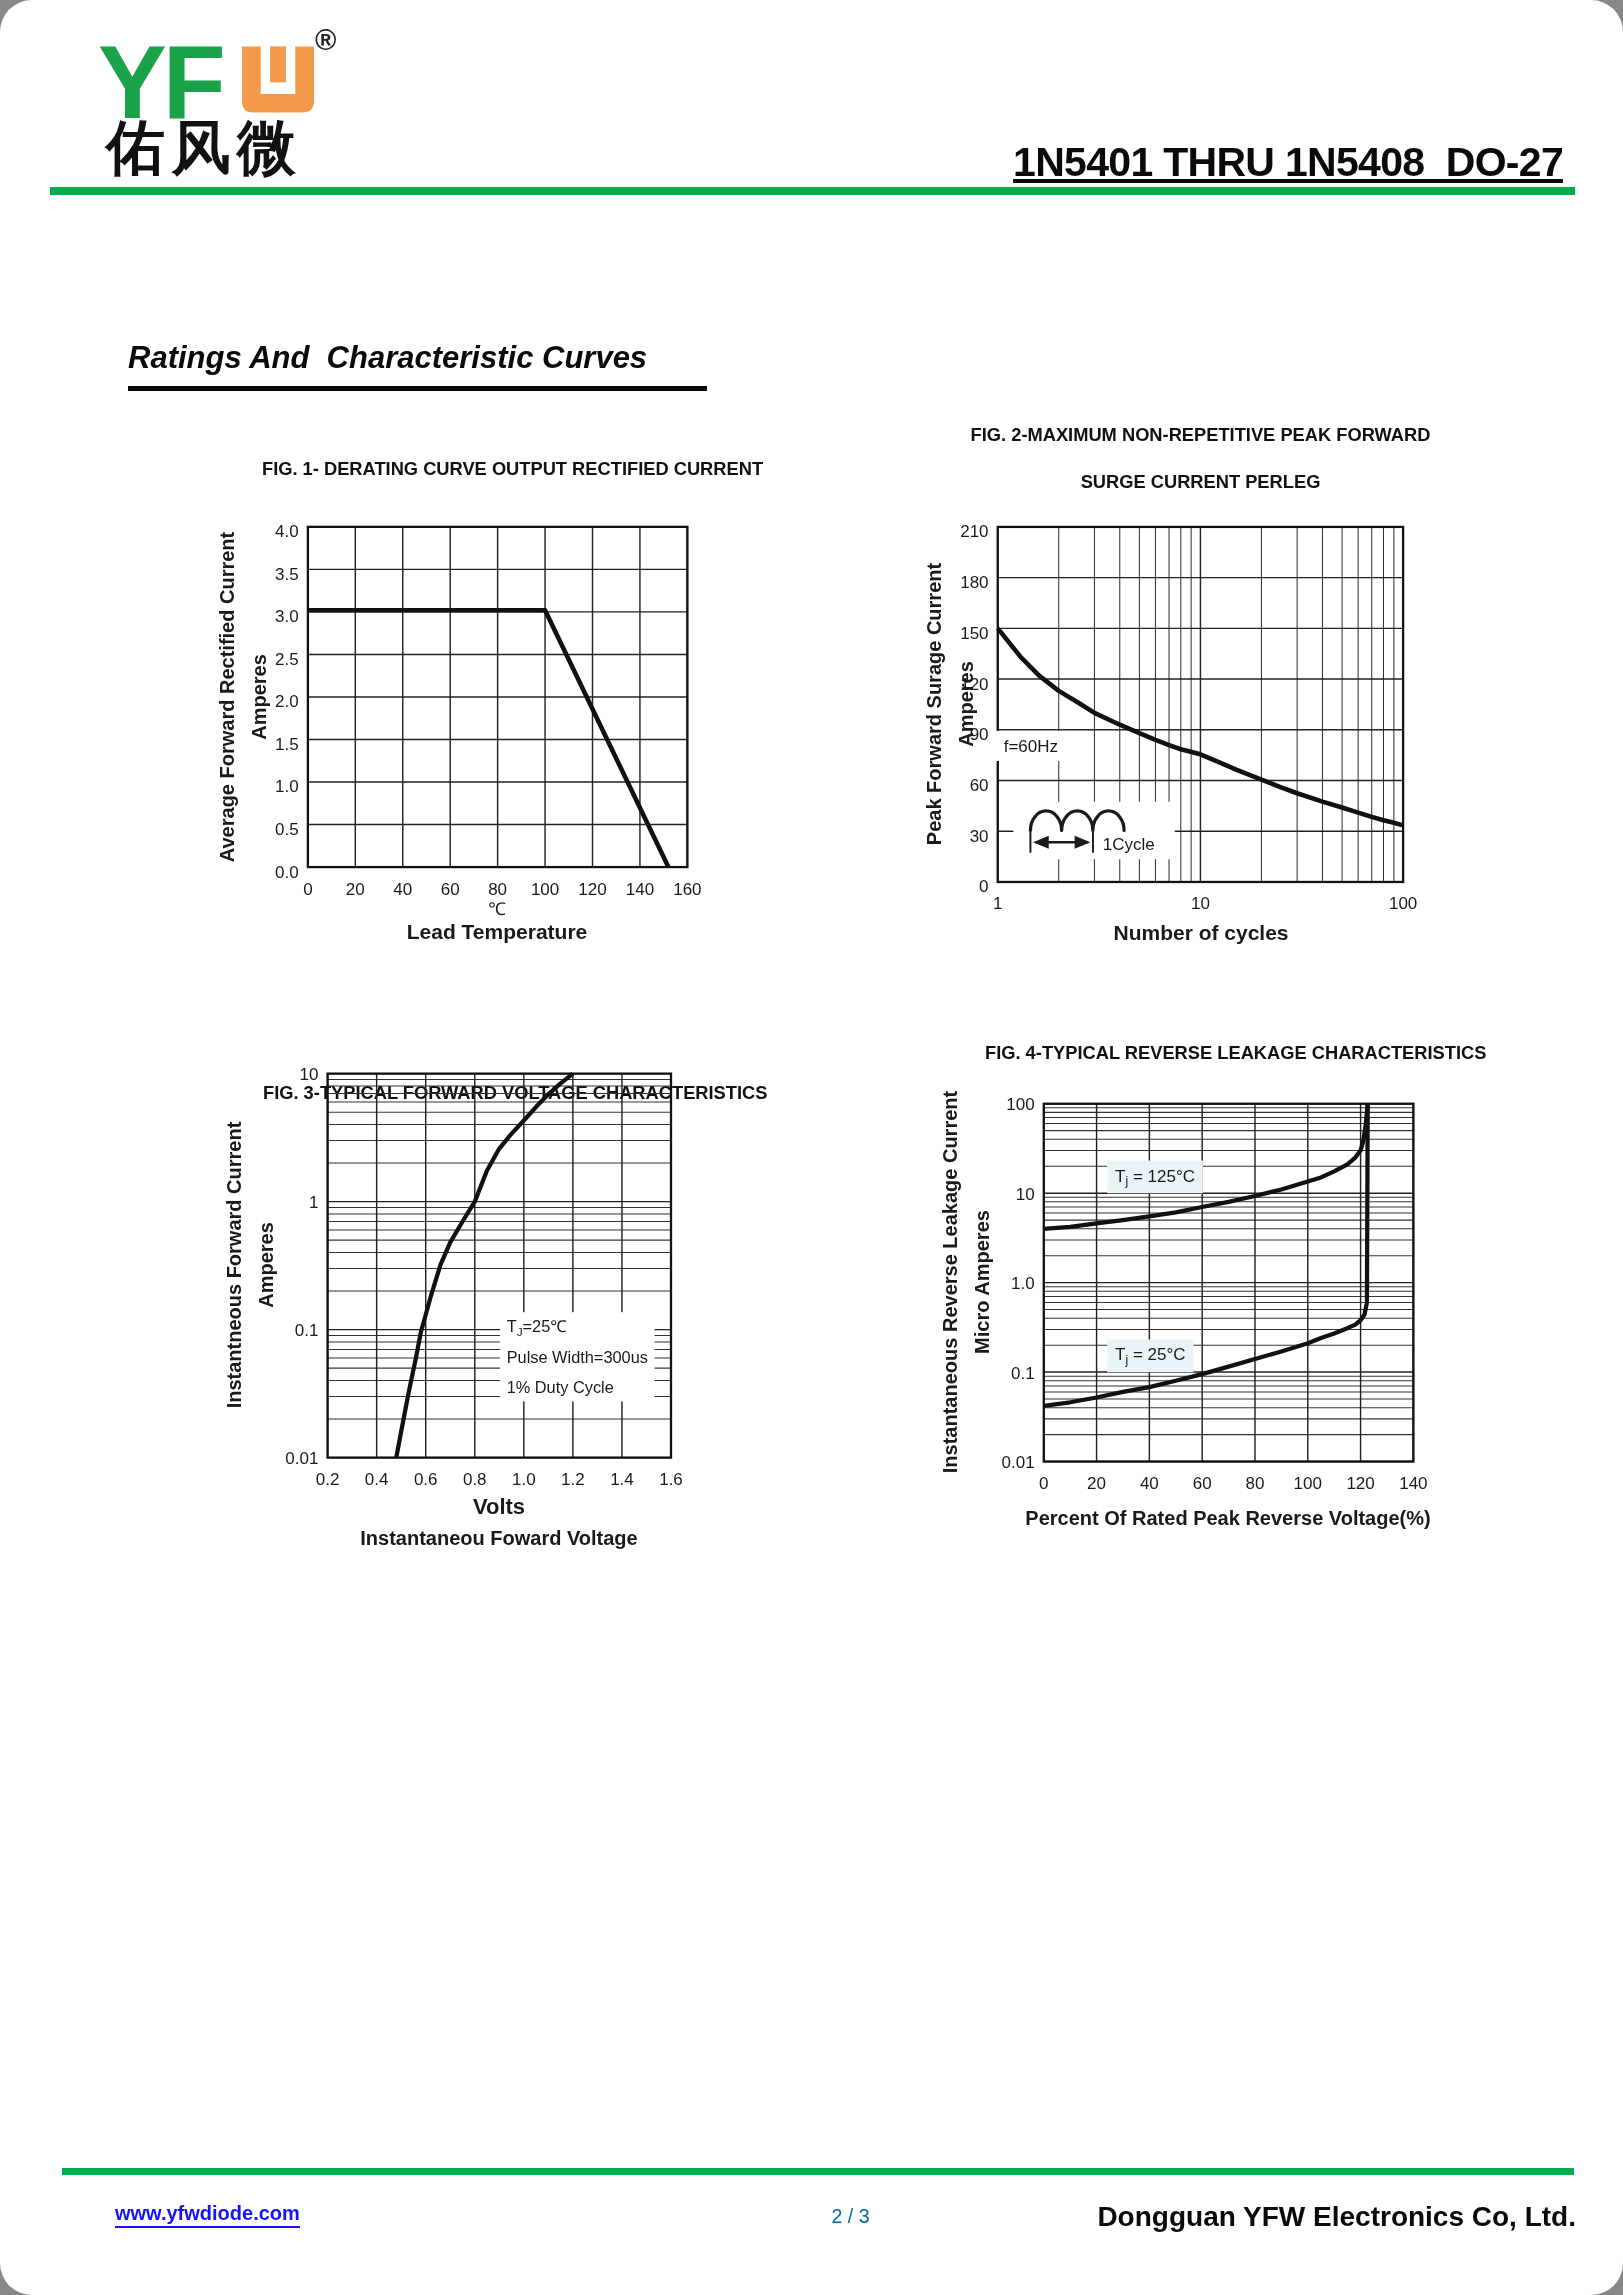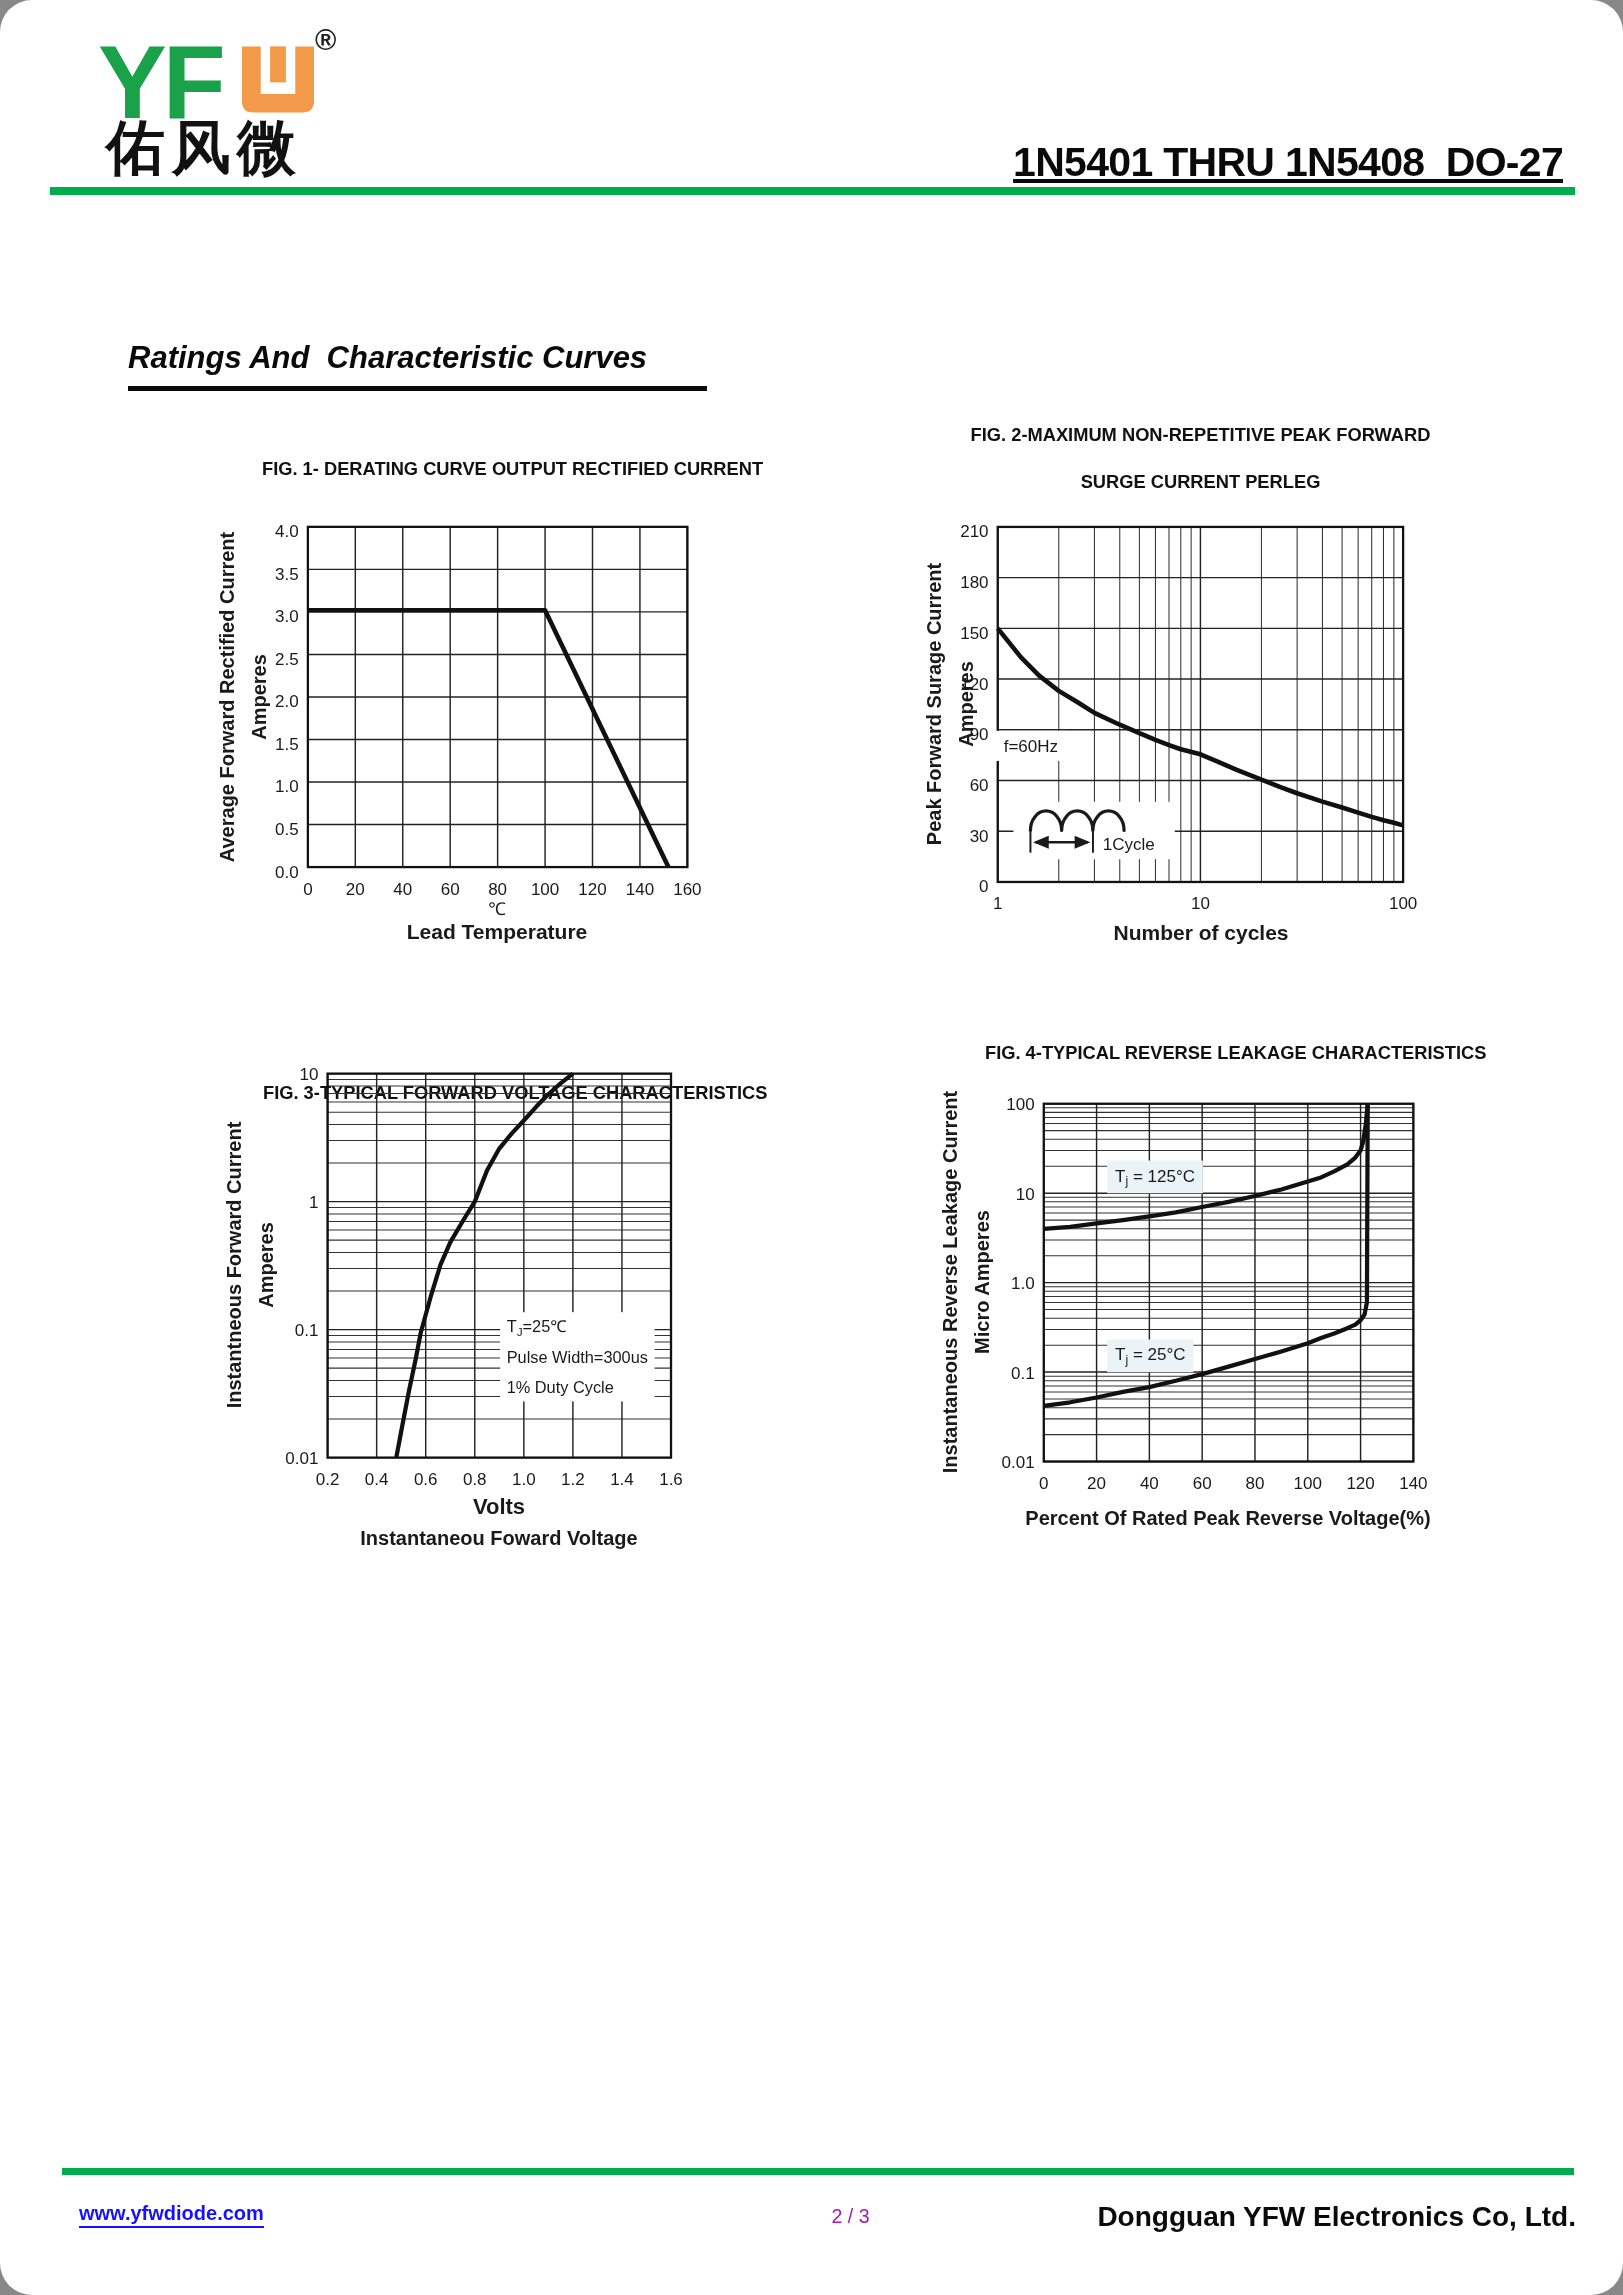--- a/index.html
+++ b/index.html
@@ -22,21 +22,21 @@
   
   .fig-title{position:absolute;font-size:18.3px;font-weight:bold;color:#111;text-align:center;white-space:pre;}
   .vlabel{position:absolute;font-size:20px;font-weight:bold;color:#1a1a1a;white-space:nowrap;
           transform:translate(-50%,-50%) rotate(-90deg);}
   .xlabel{position:absolute;text-align:center;color:#1a1a1a;white-space:nowrap;transform:translateX(-50%);}
   .xlabel.b{font-weight:bold;}
   
   #footer-rule{position:absolute;left:62px;top:2168px;width:1512px;height:7.2px;}
   #footer-site{position:absolute;left:79px;top:2202px;font-size:20px;font-weight:bold;
                text-decoration:none;border-bottom:2.6px solid;padding-bottom:1.3px;}
-  #footer-page{position:absolute;left:785px;top:2205px;width:131px;text-align:center;font-size:19.6px;color:#a21caf;}
+  #footer-page{position:absolute;left:785px;top:2205px;width:131px;text-align:center;font-size:19.6px;color:#0369a1;}
   #footer-company{position:absolute;right:47px;top:2201px;font-size:28px;font-weight:bold;color:#0a0a0a;}
   svg{position:absolute;overflow:visible;}
   svg text{font-family:"Liberation Sans",sans-serif;fill:#1a1a1a;}
 </style>
 </head>
 <body>
 
 <div id="page">
 
   <div>
@@ -295,19 +295,19 @@
         <rect x="221.9642791748047" y="396.4268493652344" width="131.78126525878906" height="50" fill="#e9f3f8"></rect>
         <text x="233.96428571428572" y="428.42685715830794" font-size="26" text-anchor="start"><tspan dy="0">T</tspan><tspan dy="6" font-size="18.72">j</tspan><tspan dy="-6"> = 25°C</tspan></text>
         <path d="M125.0 227.2 L165.4 224.3 L205.7 218.9 L246.1 213.9 L286.4 208.3 L326.8 202.1 L367.1 193.9 L407.5 186.0 L447.9 177.1 L488.2 167.1 L528.6 154.9 L548.8 148.7 L568.9 139.5 L589.1 128.7 L601.2 118.3 L609.3 107.5 L613.3 93.5 L617.4 66.3 L620.2 36.0" fill="none" stroke="#111" stroke-width="6.5" stroke-linejoin="round" stroke-linecap="butt"></path>
         <path d="M125.0 497.8 L165.4 492.4 L205.7 485.1 L246.1 476.6 L286.4 469.2 L326.8 459.5 L367.1 449.3 L407.5 437.9 L447.9 426.3 L488.2 414.7 L528.6 402.2 L548.8 394.3 L568.9 387.3 L589.1 379.1 L601.2 373.6 L609.3 367.0 L615.3 358.3 L619.0 339.8 L620.2 36.0" fill="none" stroke="#111" stroke-width="6.5" stroke-linejoin="round" stroke-linecap="butt"></path>
       </svg>
     <div class="xlabel b" style="left:1228px;top:1507px;font-size:20px;">Percent Of Rated Peak Reverse Voltage(%)</div>
   </div>
 
   <div>
     <div id="footer-rule" style="background: rgb(0, 172, 78);"></div>
-    <a id="footer-site" href="#" style="color: rgb(22, 18, 255); border-color: rgb(22, 18, 255);">www.yfwdiode.com</a>
+    <a id="footer-site" href="#" style="color: rgb(22, 18, 255); border-color: rgb(22, 18, 255); margin-left: 36px;">www.yfwdiode.com</a>
     <div id="footer-page">2 / 3</div>
     <div id="footer-company">Dongguan YFW Electronics Co, Ltd.</div>
   </div>
 
 </div>
 
 
 </body></html>

